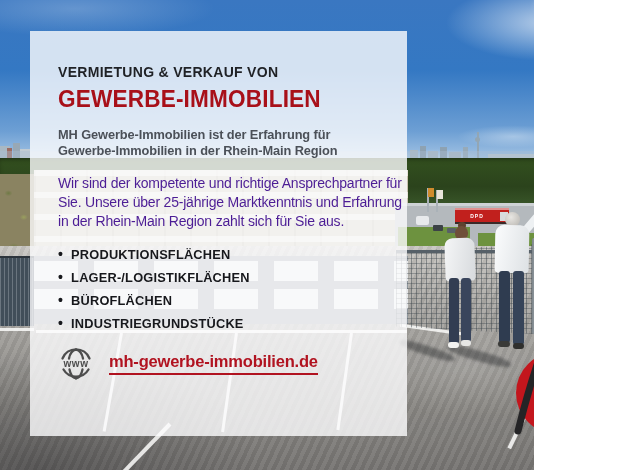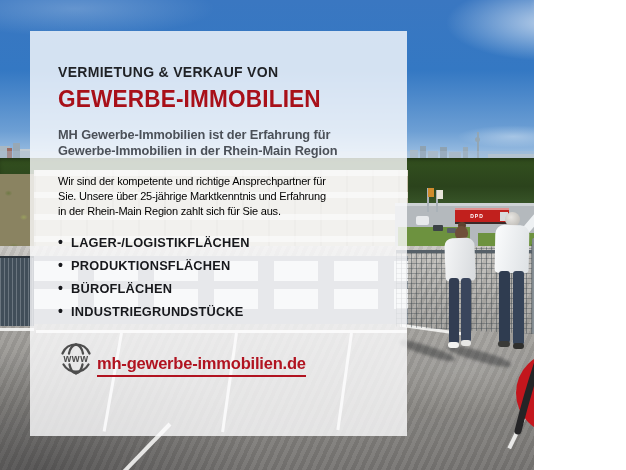--- a/index.html
+++ b/index.html
@@ -88,26 +88,26 @@
 
   
   .card{left:30px;top:31px;width:377px;height:405px;background:rgba(252,253,254,.8);
     padding:33px 0 0 28px;color:#222429;}
   .card .txt{position:static;display:block;width:349px;}
   .kicker{margin:0;font-size:14px;font-weight:800;letter-spacing:.3px;color:#1f2125;}
   .headline{margin:5px 0 0;font-size:24px;font-weight:800;letter-spacing:.2px;color:#a81019;
     transform:scaleX(.94);transform-origin:left;white-space:nowrap;}
   .subtitle{margin:14px 0 0;font-size:12.8px;font-weight:700;line-height:1.26;color:#4b5058;
     white-space:pre-line;letter-spacing:-.1px;}
-  .para{margin:15px 0 0;font-size:11px;font-weight:400;line-height:1.35;color:#000000;
+  .para{margin:15px 0 0;font-size:14px;font-weight:400;line-height:1.35;color:#4c1d95;
     white-space:pre-line;letter-spacing:-.2px;}
   .bullets{position:static;margin:15px 0 0;padding:0;list-style:none;width:349px;}
   .bullets li{position:static;font-size:12.8px;font-weight:800;color:#17181c;margin:0 0 7px;letter-spacing:.2px;}
   .bullets li::before{content:"•";margin-right:8px;font-size:14px;}
-  .site-row{position:static;display:flex;align-items:flex-end;gap:3px;margin-top:22px;width:349px;}
+  .site-row{position:static;display:flex;align-items:center;gap:15px;margin-top:15px;width:349px;}
   .globe{position:relative;width:36px;height:36px;flex:0 0 36px;}
   .globe svg{position:absolute;left:0;top:0;}
   .globe .www{position:absolute;left:0;top:13px;width:36px;text-align:center;
     font-size:10px;font-weight:700;color:#4d4d4d;letter-spacing:.5px;line-height:1;}
   .url{position:static;font-size:16.5px;font-weight:800;color:#b11320;text-decoration:none;
     border-bottom:2.5px solid #b11320;padding-bottom:2px;letter-spacing:-.2px;}
 
   
   .logo{left:504px;top:333px;width:110px;height:122px;}
   .sr{position:absolute;width:1px;height:1px;overflow:hidden;clip-path:inset(50%);}
@@ -208,22 +208,22 @@
 
   <div class="card">
     <h2 class="txt kicker">VERMIETUNG &amp; VERKAUF VON</h2>
     <h1 class="txt headline">GEWERBE-IMMOBILIEN</h1>
     <p class="txt subtitle">MH Gewerbe-Immobilien ist der Erfahrung für
 Gewerbe-Immobilien in der Rhein-Main Region</p>
     <p class="txt para">Wir sind der kompetente und richtige Ansprechpartner für
 Sie. Unsere über 25-jährige Marktkenntnis und Erfahrung
 in der Rhein-Main Region zahlt sich für Sie aus.</p>
     <ul class="bullets">
+      <li>PRODUKTIONSFLÄCHEN</li>
       <li>LAGER-/LOGISTIKFLÄCHEN</li>
-      <li>PRODUKTIONSFLÄCHEN</li>
       <li>BÜROFLÄCHEN</li>
       <li>INDUSTRIEGRUNDSTÜCKE</li>
     </ul>
     <div class="site-row">
       <div class="globe">
         <svg viewBox="0 0 36 36" width="36" height="36">
           <g stroke="#4d4d4d" stroke-width="2.3" fill="none" stroke-linecap="round">
             <path d="M4.5,12.5 A14.5 14.5 0 0 1 31.5,12.5"></path>
             <path d="M11,12.5 Q12.5,4.5 18,3.6"></path>
             <path d="M25,12.5 Q23.5,4.5 18,3.6"></path>

